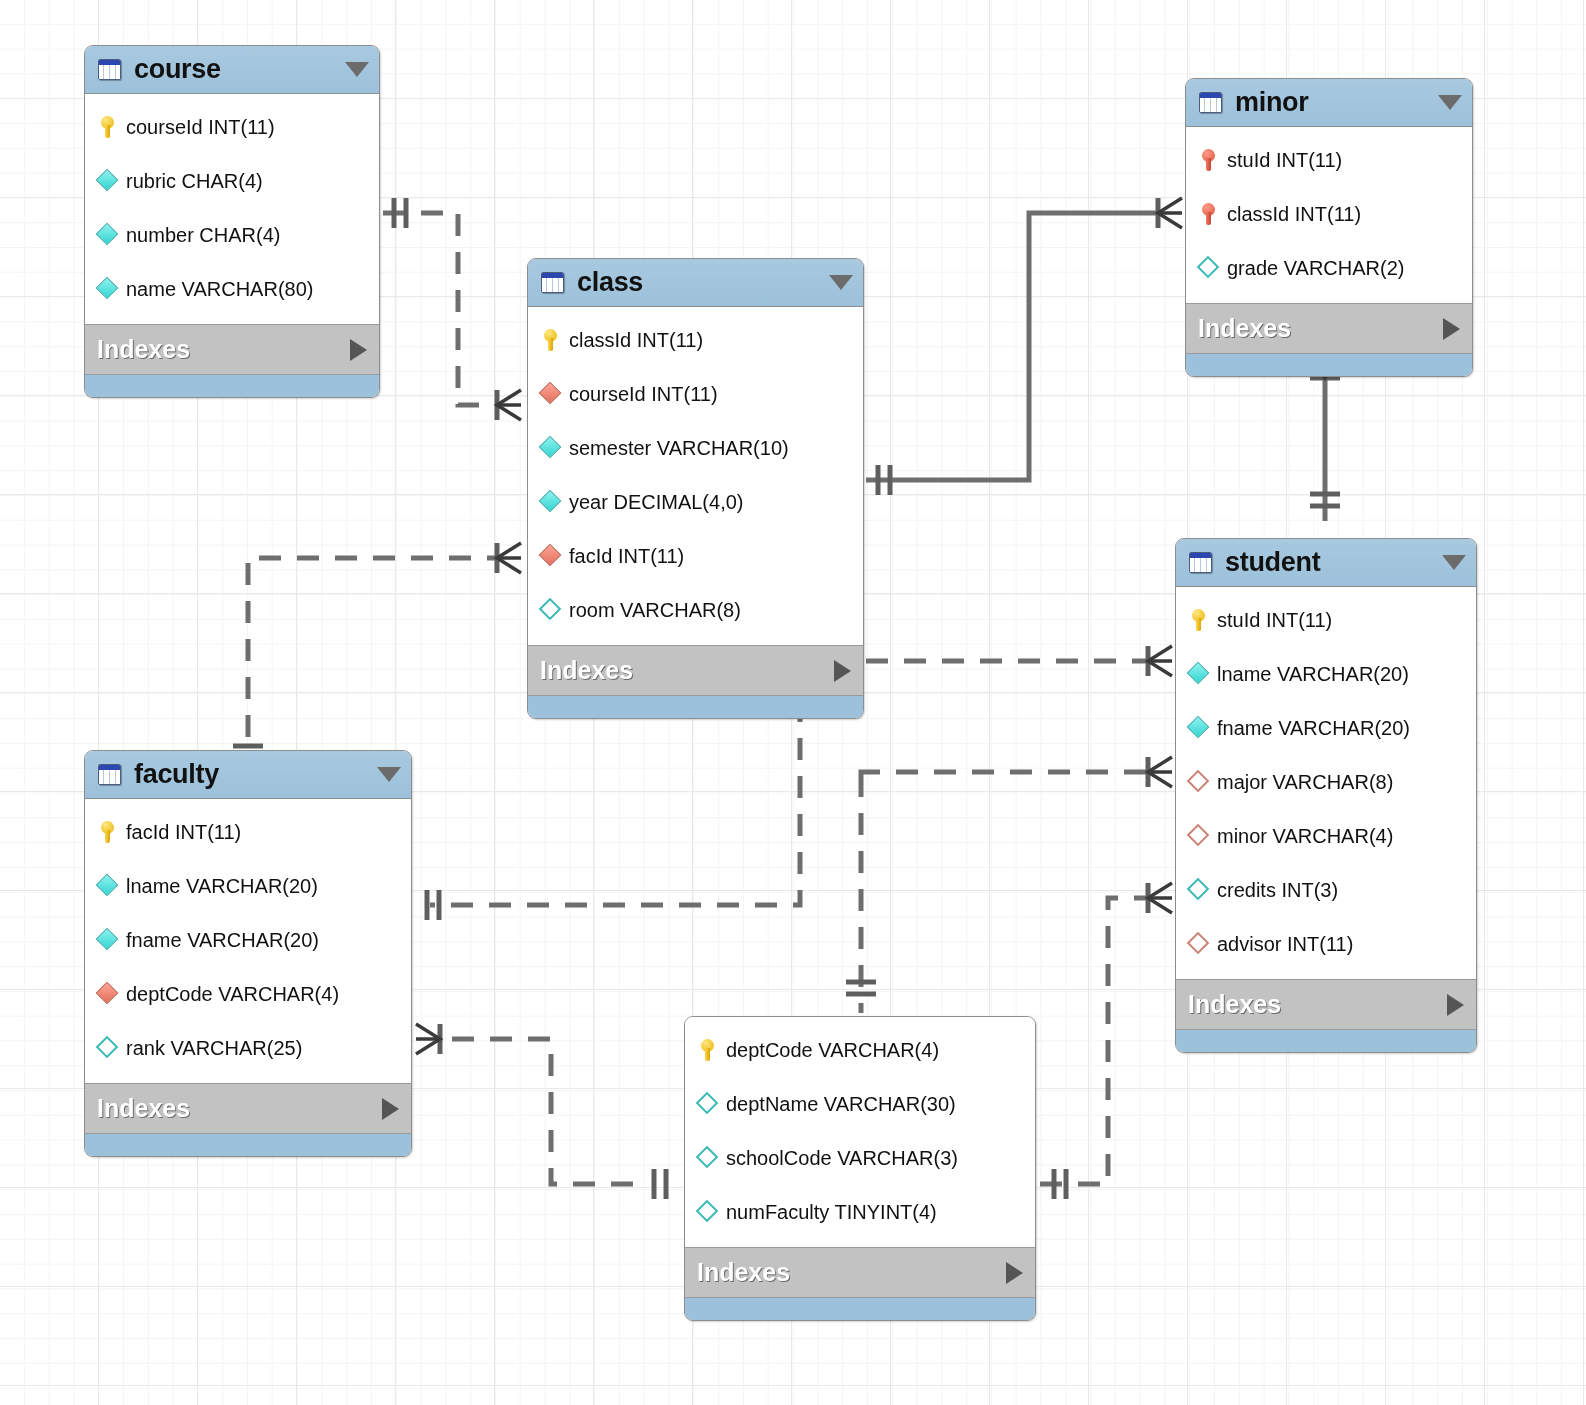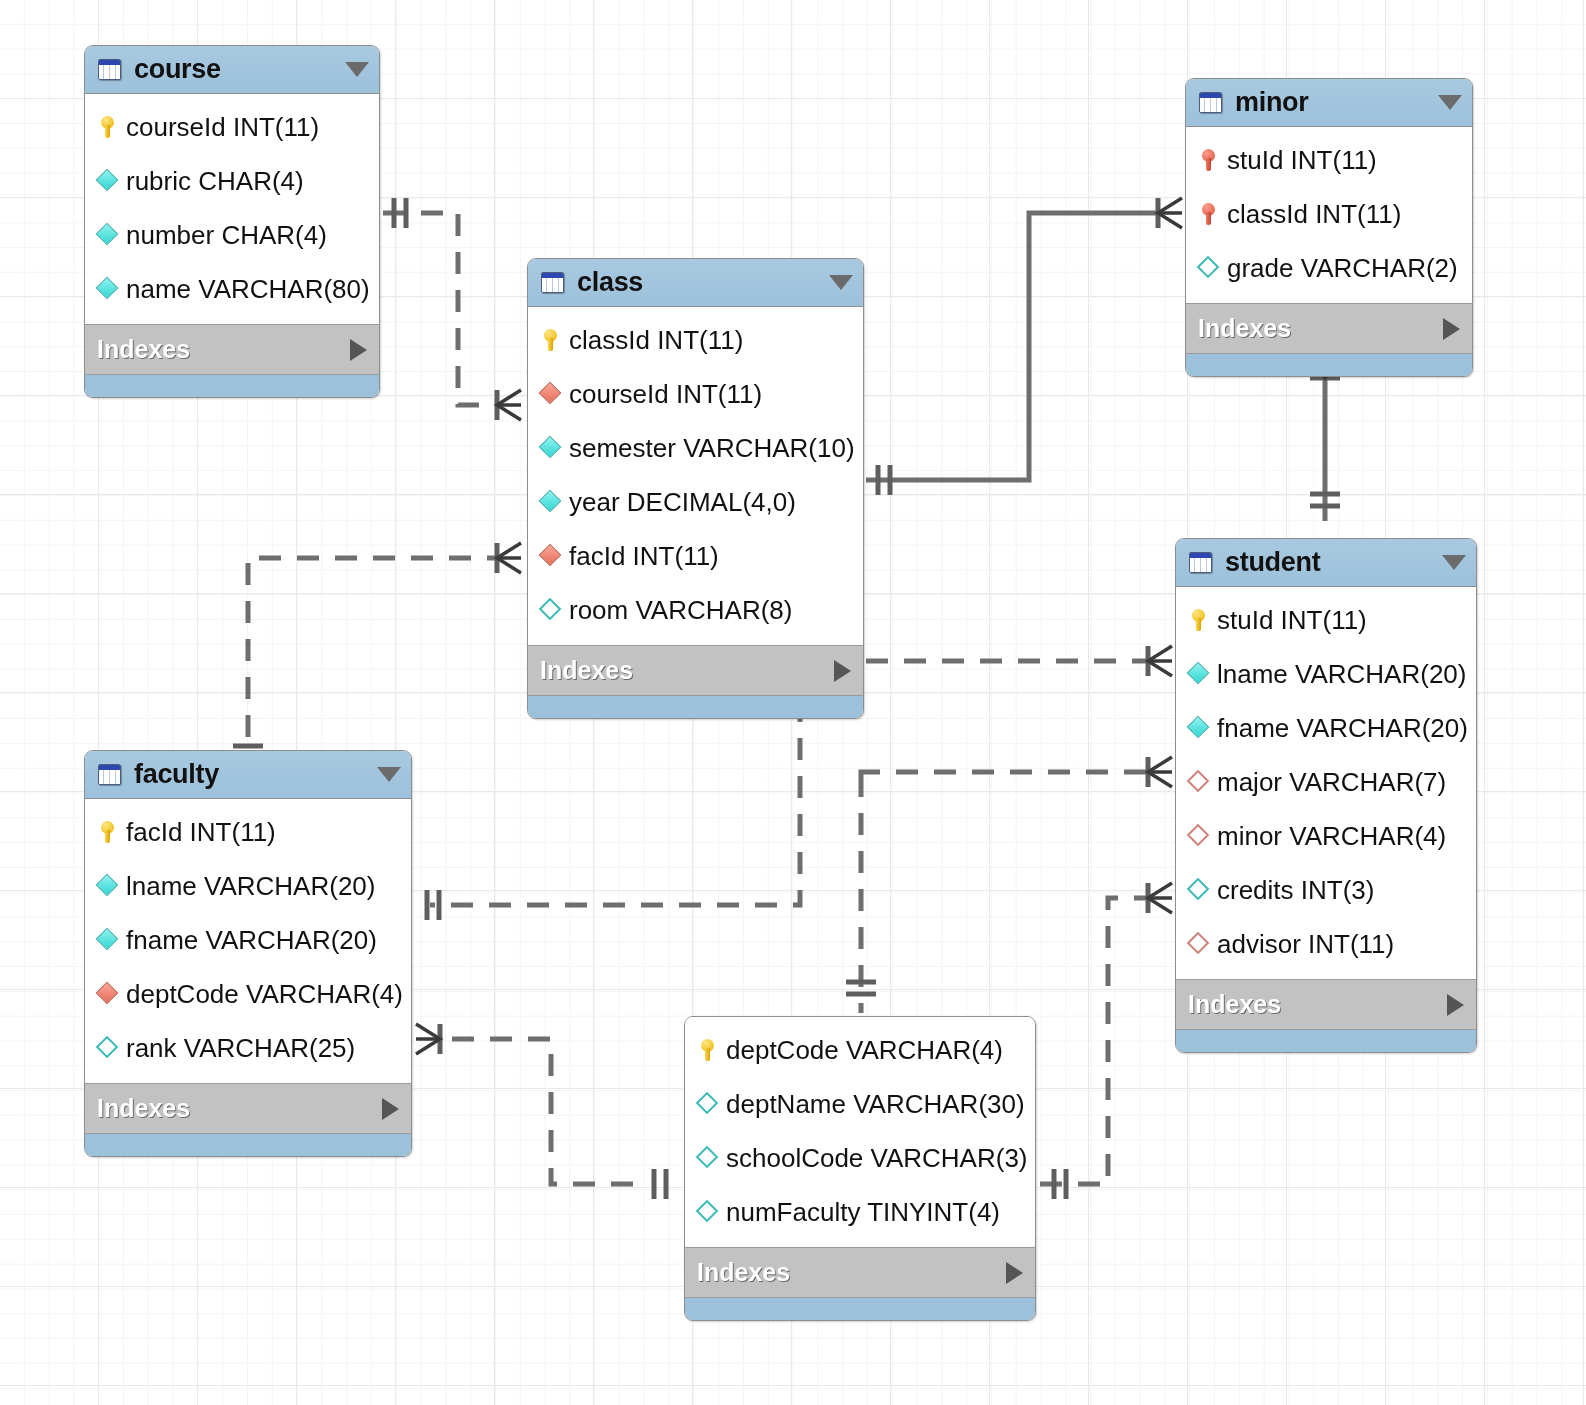--- a/index.html
+++ b/index.html
@@ -85,21 +85,21 @@
     box-sizing: border-box;
     white-space: nowrap;
   }
   .row-ico {
     width: 24px; height: 24px;
     flex: 0 0 24px;
     margin-right: 6px;
     position: relative;
   }
   .row-txt {
-    font-size: 26px;
+    font-size: 20px;
     color: #111111;
     line-height: 1;
   }
   .tbl-idx {
     height: 50px;
     background: #c2c2c2;
     border-top: 1px solid #9a9a9a;
     display: flex;
     align-items: center;
     padding: 0 12px 0 12px;
@@ -441,21 +441,21 @@
       <div class="row">
         <span class="row-ico">
             <span class="dia dia-cyan-fill"></span>
           </span>
         <span class="row-txt">fname VARCHAR(20)</span>
       </div>
       <div class="row">
         <span class="row-ico">
             <span class="dia dia-red-open"></span>
           </span>
-        <span class="row-txt">major VARCHAR(7)</span>
+        <span class="row-txt">major VARCHAR(8)</span>
       </div>
       <div class="row">
         <span class="row-ico">
             <span class="dia dia-red-open"></span>
           </span>
         <span class="row-txt">minor VARCHAR(4)</span>
       </div>
       <div class="row">
         <span class="row-ico">
             <span class="dia dia-cyan-open"></span>

